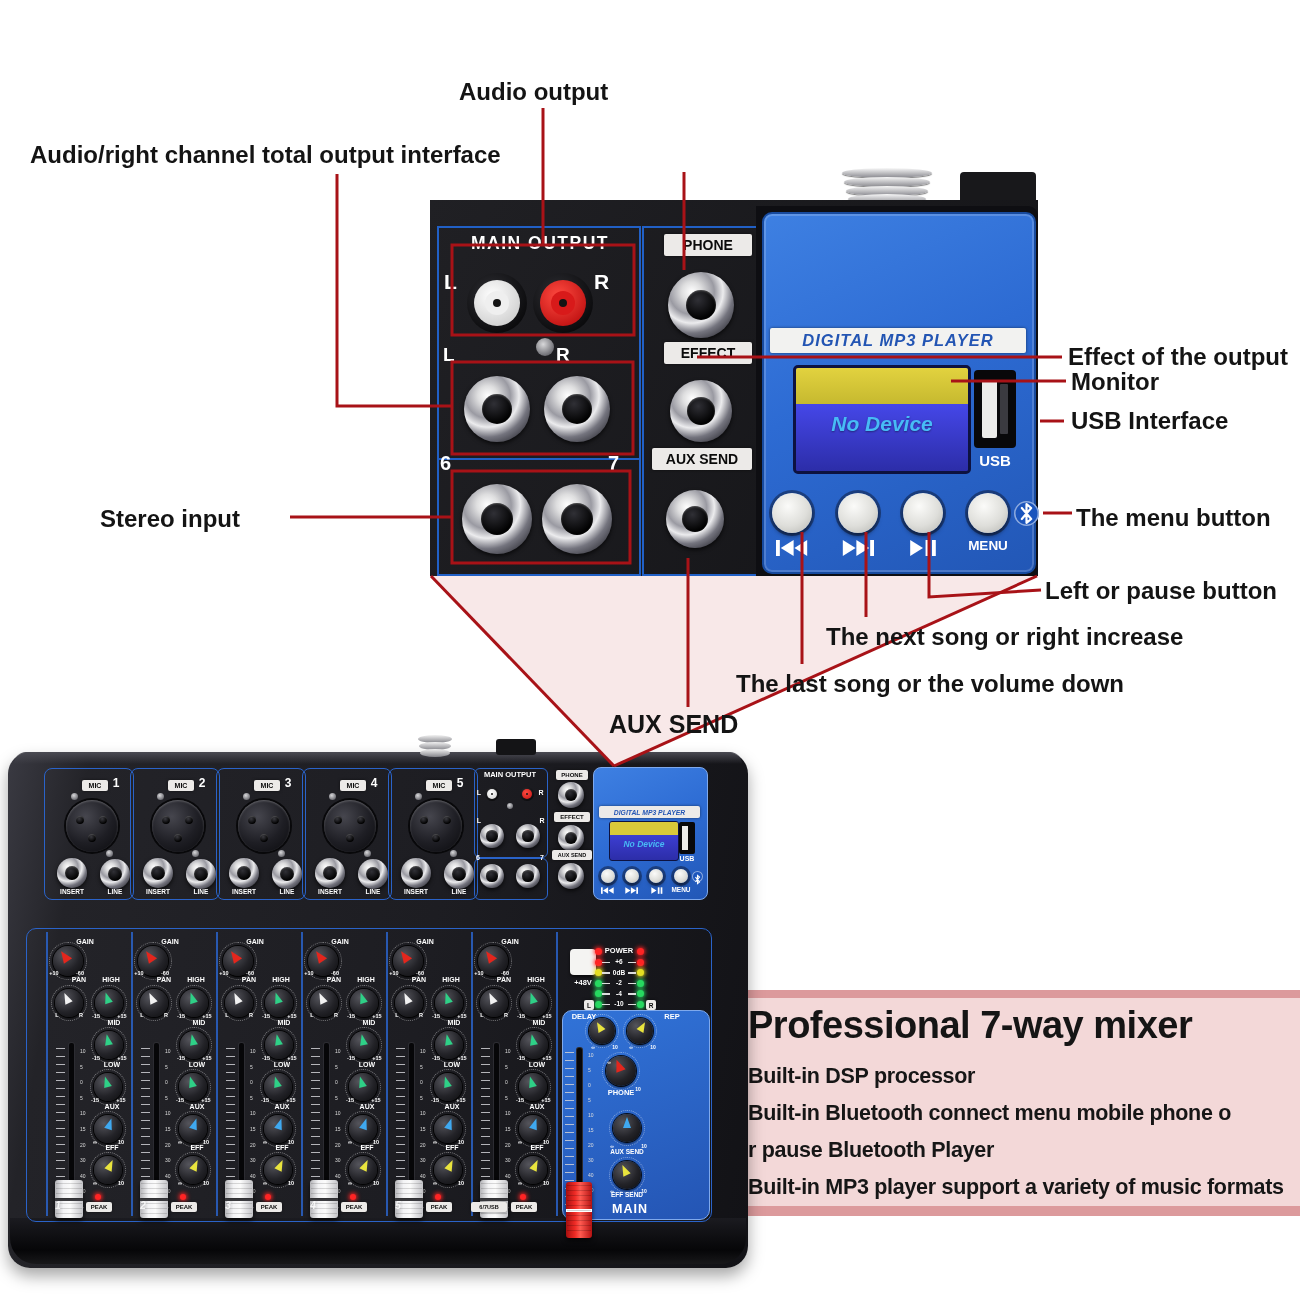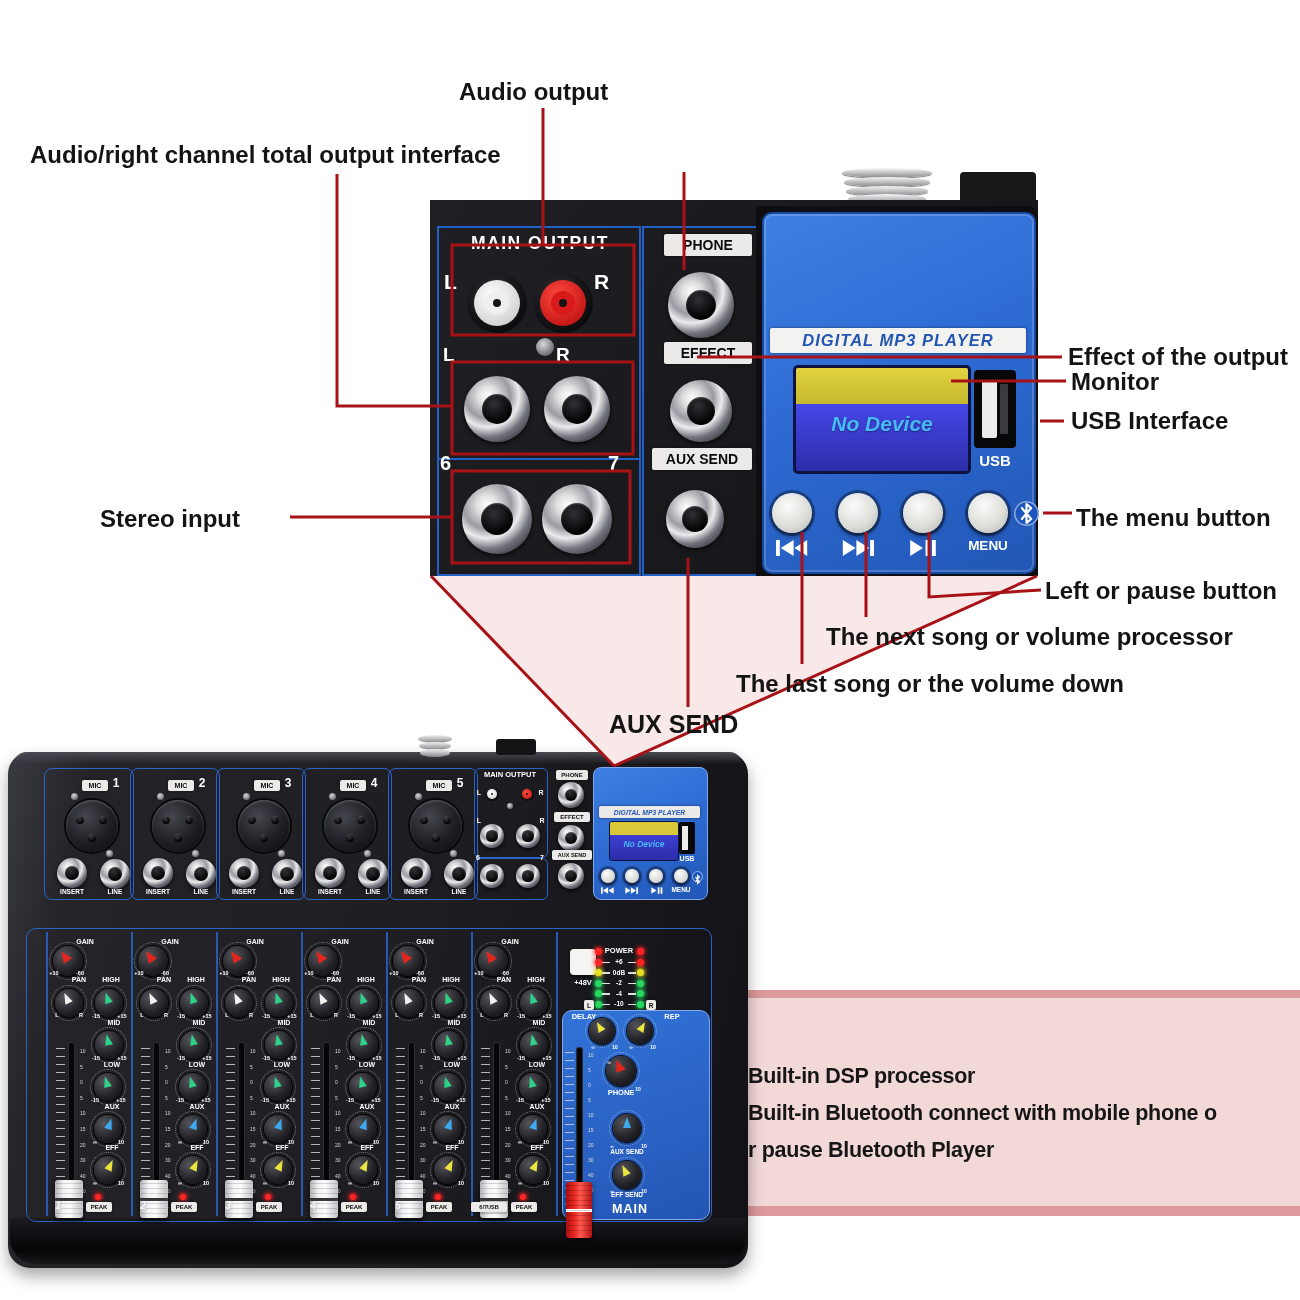--- a/index.html
+++ b/index.html
@@ -54,23 +54,25 @@
   #info-block::after{content:'';position:absolute;left:0;bottom:0;right:0;height:10px;background:#dc9a9c;}
   #info-title{position:absolute;left:22px;top:14px;font:800 38px "Liberation Sans",sans-serif;color:#151515;letter-spacing:-.5px;}
   .info-line{position:absolute;left:22px;font:700 21.5px "Liberation Sans",sans-serif;color:#161616;letter-spacing:-.3px;white-space:nowrap;}
 </style>
 </head>
 <body>
 
 <div id="canvas">
 
   <div id="info-block">
+    <div id="info-title">Professional 7-way mixer</div>
     <div class="info-line" style="top:74px">Built-in DSP processor</div>
-    <div class="info-line" style="top:111px">Built-in Bluetooth connect with mobile phone o</div>
+    <div class="info-line" style="top:111px">Built-in Bluetooth connect menu mobile phone o</div>
     <div class="info-line" style="top:148px">r pause Bluetooth Player</div>
+    <div class="info-line" style="top:185px">Built-in MP3 player support a variety of music formats</div>
   </div>
 
   <div class="layer" id="closeup-layer" style="z-index:2">
 
     <div class="coilring abs" style="left:842px;top:168px;width:90px;height:10px"></div>
     <div class="coilring abs" style="left:844px;top:177px;width:86px;height:10px"></div>
     <div class="coilring abs" style="left:846px;top:186px;width:82px;height:10px"></div>
     <div class="coilring abs" style="left:848px;top:194px;width:78px;height:10px"></div>
     <div class="abs" style="left:960px;top:172px;width:76px;height:30px;background:#18181b;border-radius:4px 4px 0 0"></div>
 
@@ -781,17 +783,17 @@
     </g>
   </svg>
 
   <div class="lbl" style="left:459px;top:78px">Audio output</div>
   <div class="lbl" style="left:30px;top:141px">Audio/right channel total output interface</div>
   <div class="lbl" style="left:1068px;top:343px">Effect of the output</div>
   <div class="lbl" style="left:1071px;top:368px">Monitor</div>
   <div class="lbl" style="left:1071px;top:407px">USB Interface</div>
   <div class="lbl" style="left:1076px;top:504px">The menu button</div>
   <div class="lbl" style="left:1045px;top:577px">Left or pause button</div>
-  <div class="lbl" style="left:826px;top:623px">The next song or volume processor</div>
+  <div class="lbl" style="left:826px;top:623px">The next song or right increase</div>
   <div class="lbl" style="left:736px;top:670px">The last song or the volume down</div>
   <div class="lbl" style="left:100px;top:505px">Stereo input</div>
   <div class="lbl big" style="left:609px;top:710px">AUX SEND</div>
 </div>
 
 </body></html>

